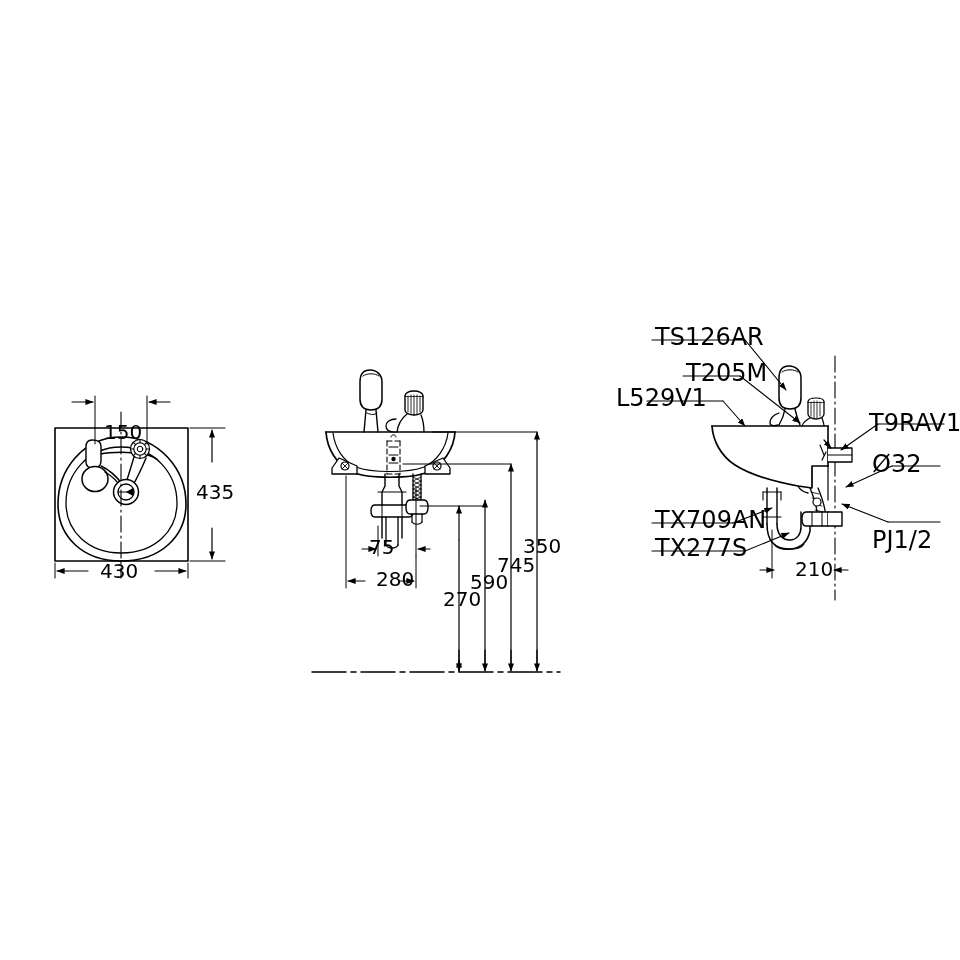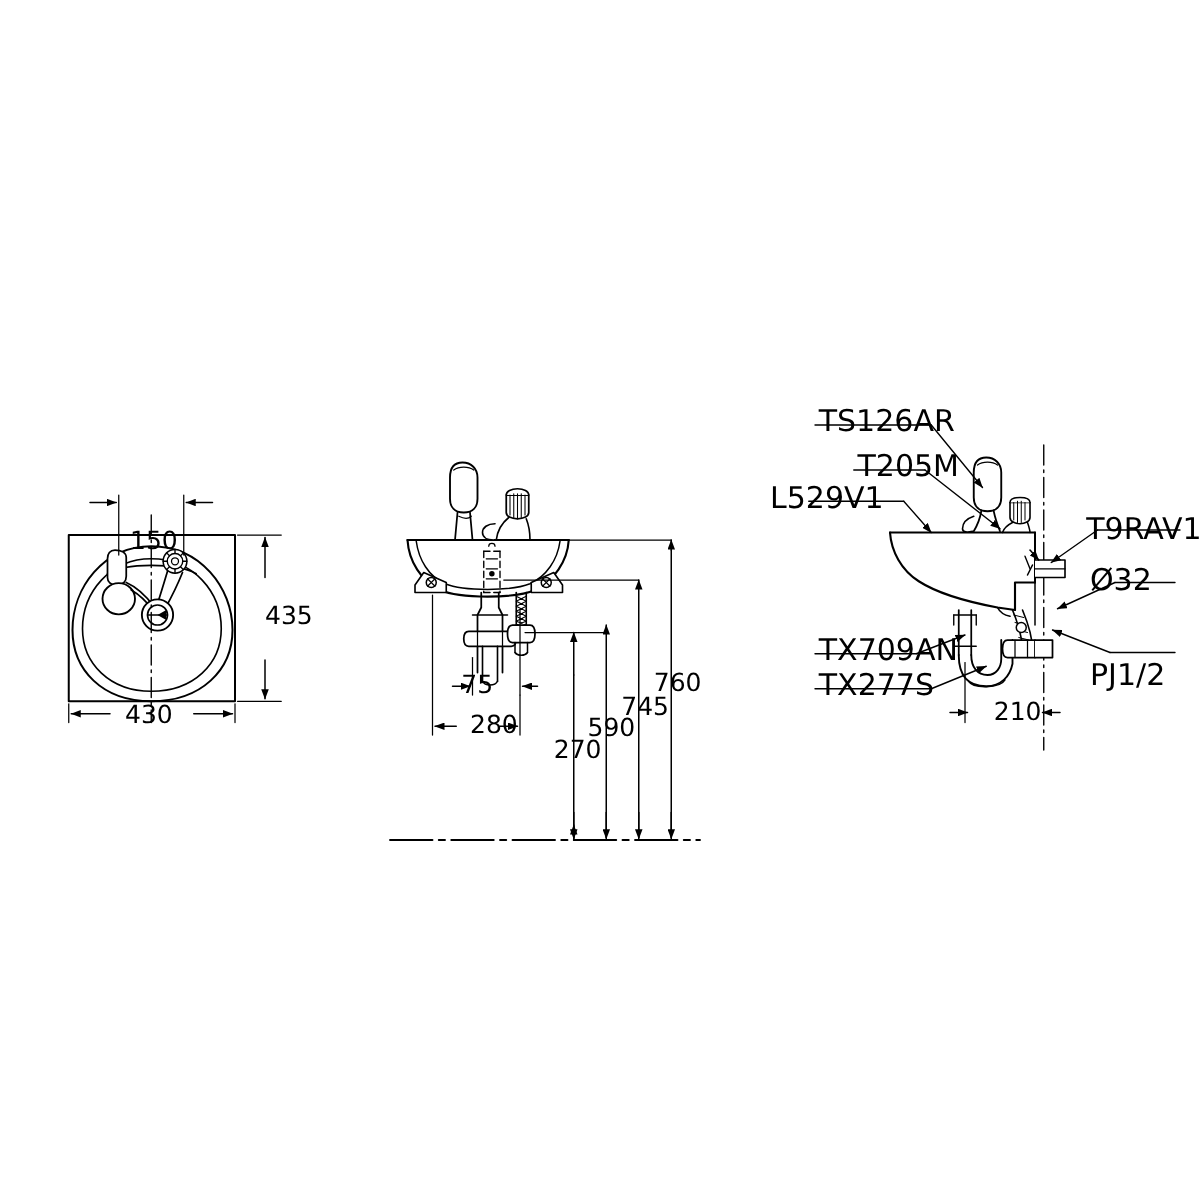--- a/index.html
+++ b/index.html
@@ -307,29 +307,29 @@
         <path d="M745,551 L789,533" stroke-width="1.1" marker-end="url(#arS)"></path>
 
         <path d="M772,530 L772,578" stroke-width="1"></path>
         <path d="M760,570 L774,570" stroke-width="1.2" marker-end="url(#arS)"></path>
         <path d="M848,570 L834,570" stroke-width="1.2" marker-end="url(#arS)"></path>
       </g>
     </g>
   </svg>
 
   <div class="dim" style="left:104px;top:390px;margin-top:32px;">150</div>
-  <div class="dim" style="left:196px;top:482px;margin-left:16px;">435</div>
+  <div class="dim" style="left:196px;top:482px;">435</div>
   <div class="dim" style="left:100px;top:561px;">430</div>
 
   <div class="dim" style="left:369px;top:537px;">75</div>
   <div class="dim" style="left:376px;top:569px;">280</div>
   <div class="dim" style="left:443px;top:589px;">270</div>
   <div class="dim" style="left:470px;top:572px;">590</div>
   <div class="dim" style="left:497px;top:555px;">745</div>
-  <div class="dim" style="left:523px;top:536px;">760</div>
+  <div class="dim" style="left:523px;top:536px;">350</div>
 
   <div class="lbl" style="left:655px;top:325px;">TS126AR</div>
   <div class="lbl b" style="left:686px;top:361px;">T205M</div>
   <div class="lbl b" style="left:616px;top:386px;">L529V1</div>
   <div class="lbl" style="left:869px;top:411px;">T9RAV1</div>
   <div class="lbl" style="left:872px;top:452px;">Ø32</div>
   <div class="lbl" style="left:655px;top:508px;">TX709AN</div>
   <div class="lbl" style="left:872px;top:528px;">PJ1/2</div>
   <div class="lbl" style="left:655px;top:536px;">TX277S</div>
 

